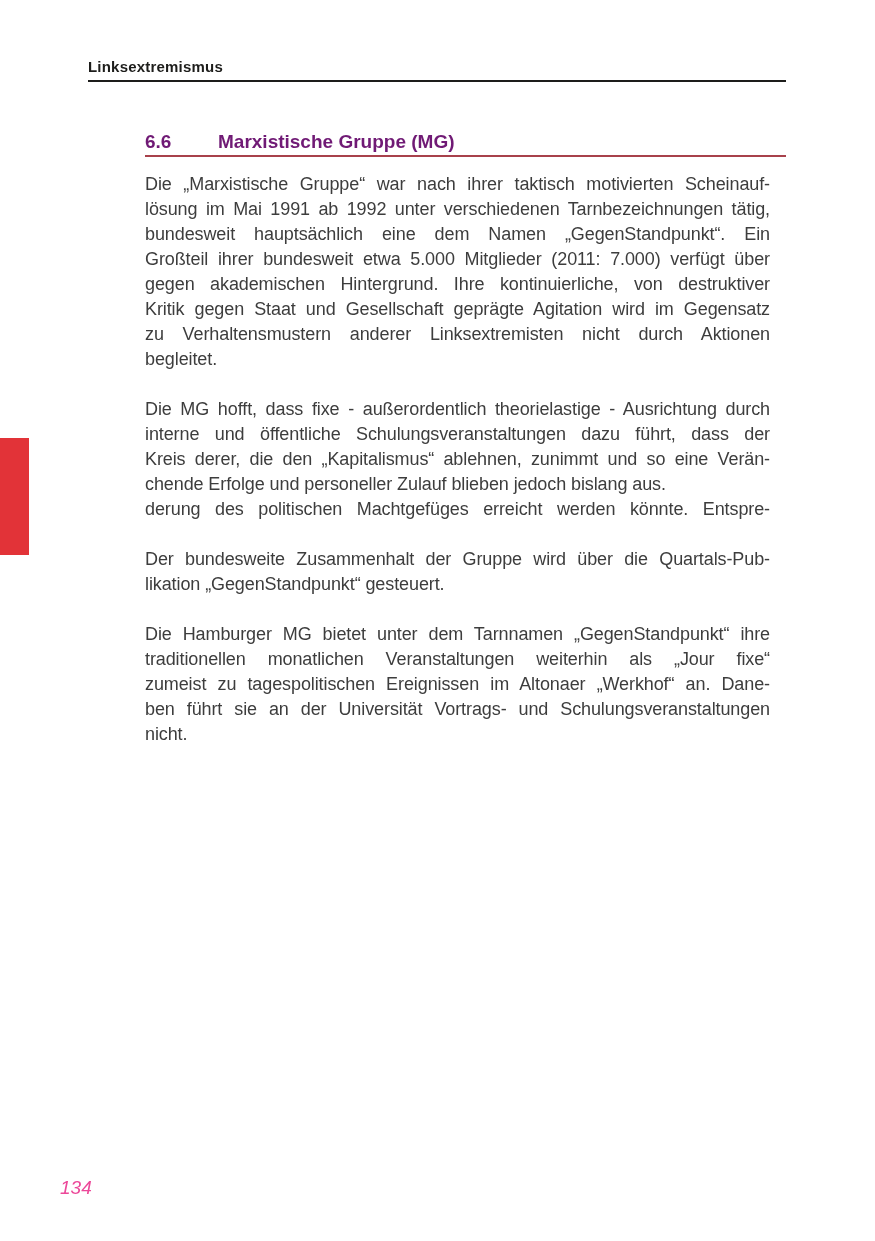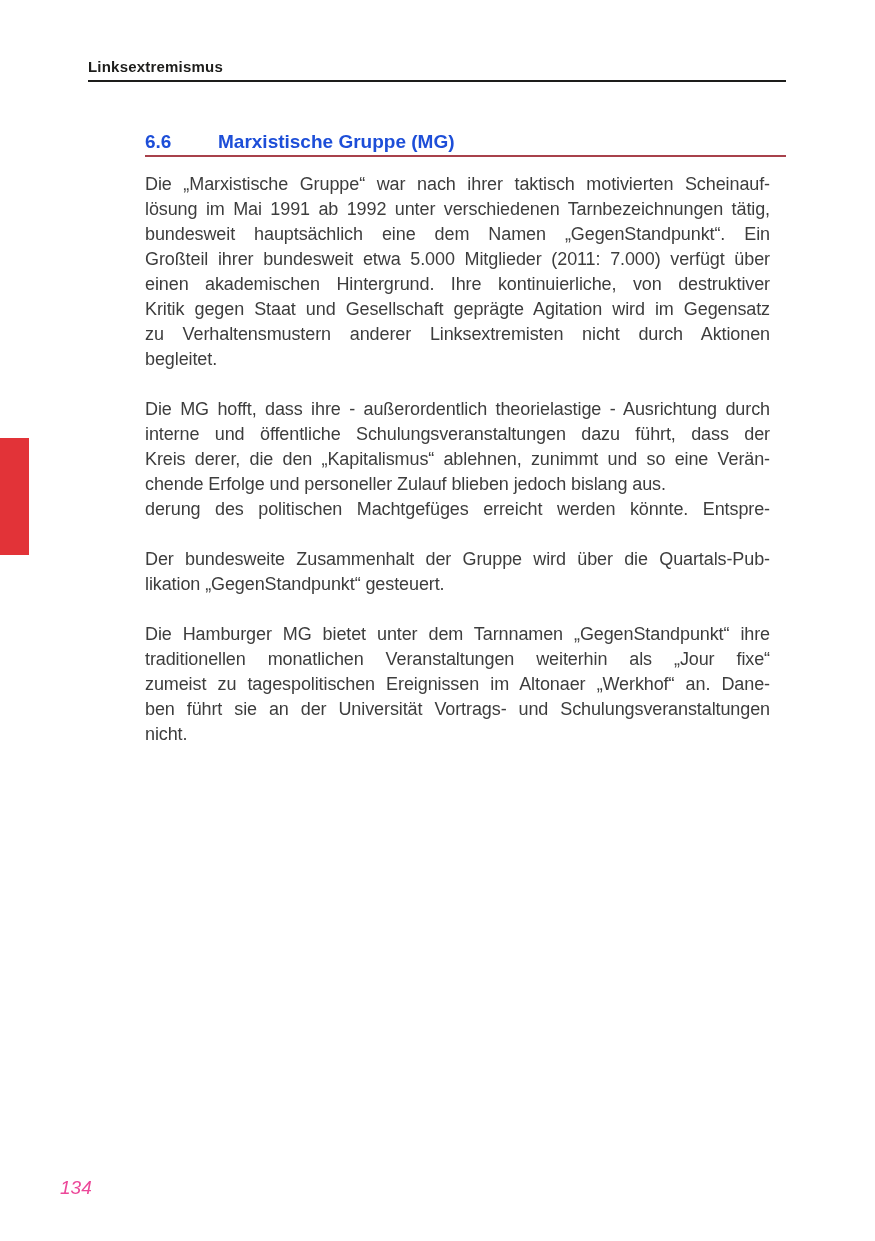--- a/index.html
+++ b/index.html
@@ -47,21 +47,21 @@
 
   
   .section-heading {
     position: absolute;
     left: 145px;
     top: 131px;
     width: 641px;
     display: flex;
     font-size: 19px;
     font-weight: bold;
-    color: #1d4ed8;
+    color: #701a75;
   }
   .sec-num {
     width: 73px;
     flex: 0 0 73px;
   }
   .heading-rule {
     position: absolute;
     left: 145px;
     top: 155px;
     width: 641px;
@@ -123,27 +123,27 @@
   </div>
 
   <div class="heading-rule"></div>
 
   <div class="body-text">
       <div class="para">
         <div class="line">Die „Marxistische Gruppe“ war nach ihrer taktisch motivierten Scheinauf-</div>
         <div class="line">lösung im Mai 1991 ab 1992 unter verschiedenen Tarnbezeichnungen tätig,</div>
         <div class="line">bundesweit hauptsächlich eine dem Namen „GegenStandpunkt“. Ein</div>
         <div class="line">Großteil ihrer bundesweit etwa 5.000 Mitglieder (2011: 7.000) verfügt über</div>
-        <div class="line">einen akademischen Hintergrund. Ihre kontinuierliche, von destruktiver</div>
+        <div class="line">gegen akademischen Hintergrund. Ihre kontinuierliche, von destruktiver</div>
         <div class="line">Kritik gegen Staat und Gesellschaft geprägte Agitation wird im Gegensatz</div>
         <div class="line">zu Verhaltensmustern anderer Linksextremisten nicht durch Aktionen</div>
         <div class="line last">begleitet.</div>
       </div>
       <div class="para">
-        <div class="line">Die MG hofft, dass ihre - außerordentlich theorielastige - Ausrichtung durch</div>
+        <div class="line">Die MG hofft, dass fixe - außerordentlich theorielastige - Ausrichtung durch</div>
         <div class="line">interne und öffentliche Schulungsveranstaltungen dazu führt, dass der</div>
         <div class="line">Kreis derer, die den „Kapitalismus“ ablehnen, zunimmt und so eine Verän-</div>
         <div class="line last">chende Erfolge und personeller Zulauf blieben jedoch bislang aus.</div>
         <div class="line">derung des politischen Machtgefüges erreicht werden könnte. Entspre-</div>
       </div>
       <div class="para">
         <div class="line">Der bundesweite Zusammenhalt der Gruppe wird über die Quartals-Pub-</div>
         <div class="line last">likation „GegenStandpunkt“ gesteuert.</div>
       </div>
       <div class="para">

